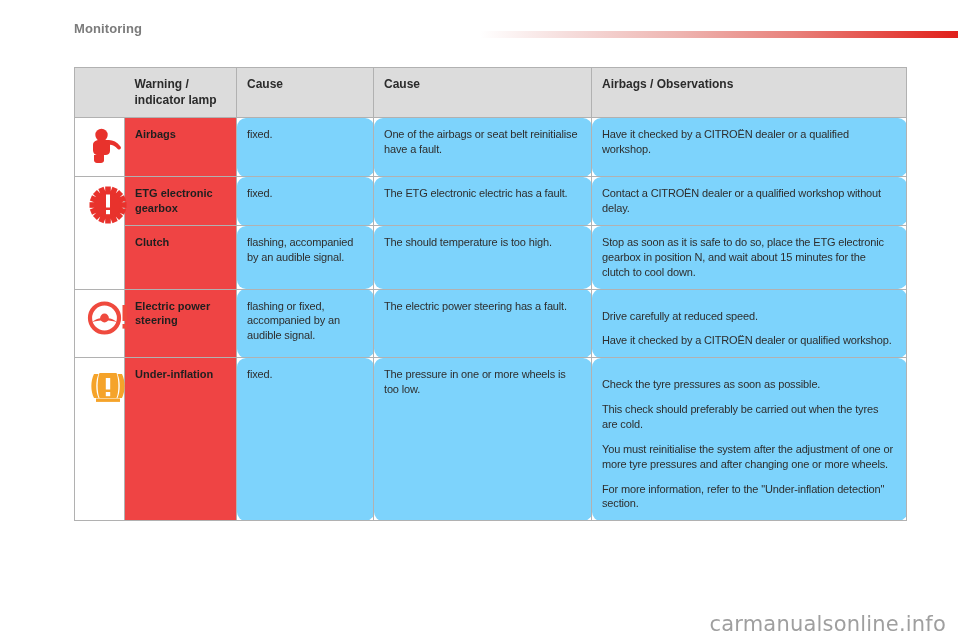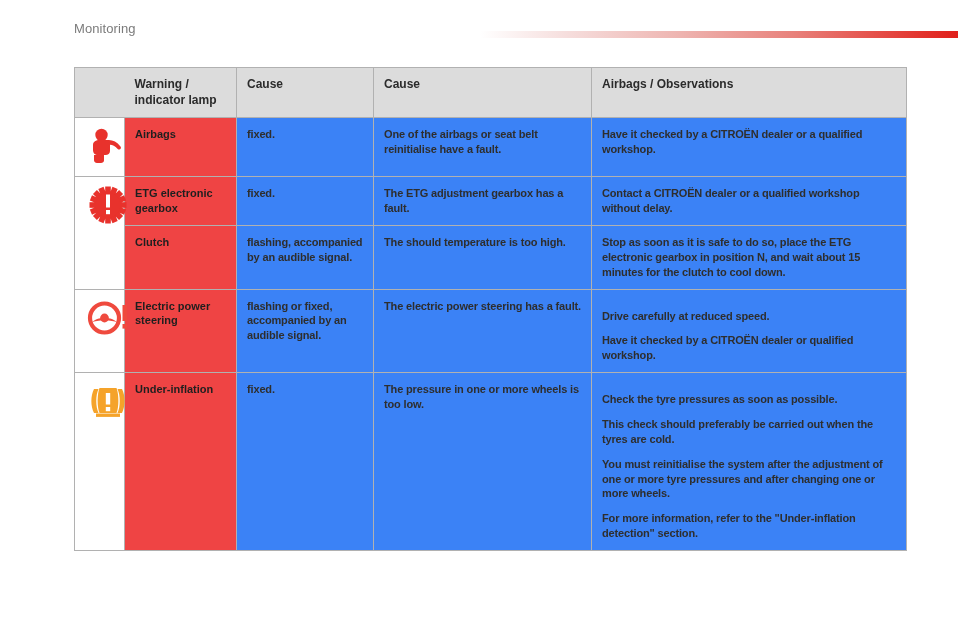--- a/index.html
+++ b/index.html
@@ -14,21 +14,21 @@
     position: relative;
     width: 960px; height: 640px;
     background: #ffffff;
   }
 
   
   .header-title {
     position: absolute;
     left: 74px; top: 21px;
     font-size: 13px;
-    font-weight: normal;
+    font-weight: bold;
     color: #7b7b7b;
     letter-spacing: 0.1px;
   }
   .header-rule {
     position: absolute;
     left: 480px; top: 31px;
     width: 478px; height: 7px;
     background: linear-gradient(to right, #ffffff 0%, #f6dedd 18%, #eeb4b0 42%, #e8807a 66%, #e3352f 92%, #e0201c 100%);
   }
 
@@ -73,25 +73,26 @@
     text-align: center;
     border-right: 1px solid #b1b1b1;
   }
   td.lamp-cell {
     background: #ef4444;
     color: #1f1f1f;
     font-weight: bold;
     font-size: 11.5px;
   }
   td.body-cell {
-    background: #3b82f6;
+    background: #7dd3fc;
     color: #2e2e2e;
-    font-weight: bold;
+    font-weight: normal;
     font-size: 10.5px;
     letter-spacing: -0.15px;
+    border-radius: 9px;
   }
   td.body-cell p { margin: 10px 0 0 0; }
 
   
   .soft {
     filter: blur(0.35px);
     -webkit-filter: blur(0.35px);
   }
 
   
@@ -186,21 +187,21 @@
                     <rect x="31.5" y="16.2" width="6" height="5.6" transform="rotate(67.5 19 19)"></rect>
                   </g>
                 </g>
                 <rect x="17" y="8.5" width="4" height="13" fill="#ffffff"></rect>
                 <rect x="17" y="24" width="4" height="4.2" fill="#ffffff"></rect>
               </svg>
             </div>
           </td>
           <td class="lamp-cell">ETG electronic gearbox</td>
           <td class="body-cell soft">fixed.</td>
-          <td class="body-cell soft">The ETG adjustment gearbox has a fault.</td>
+          <td class="body-cell soft">The ETG electronic electric has a fault.</td>
           <td class="body-cell soft">Contact a CITROËN dealer or a qualified workshop without delay.</td>
         </tr>
 
         <tr>
           <td class="lamp-cell">Clutch</td>
           <td class="body-cell soft">flashing, accompanied by an audible signal.</td>
           <td class="body-cell soft">The should temperature is too high.</td>
           <td class="body-cell soft">Stop as soon as it is safe to do so, place the ETG electronic gearbox in position N, and wait about 15 minutes for the clutch to cool down.</td>
         </tr>
 
@@ -249,14 +250,15 @@
               <p>You must reinitialise the system after the adjustment of one or more tyre pressures and after changing one or more wheels.</p>
               <p>For more information, refer to the "Under-inflation detection" section.</p>
             </td>
         </tr>
 
       </tbody>
     </table>
   </div>
 
   <div class="page-number">32</div>
+  <div class="watermark">carmanualsonline.info</div>
 
 </div>
 
 </body></html>

